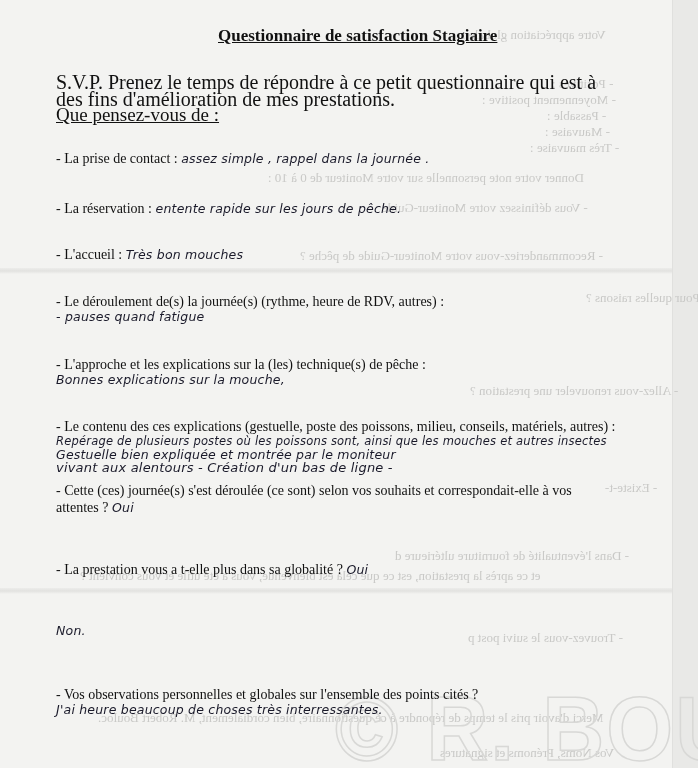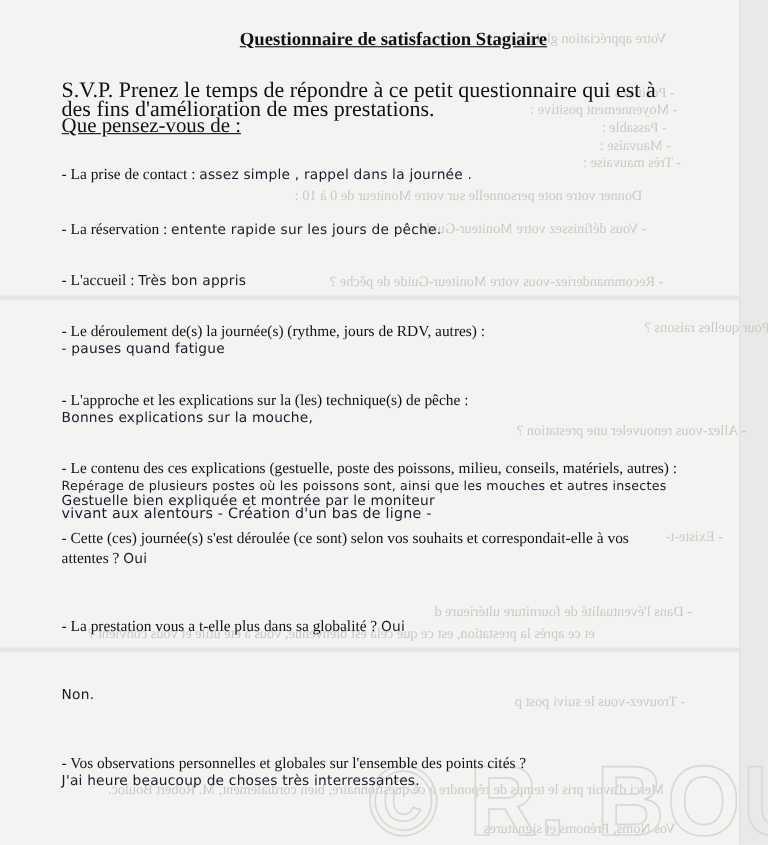--- a/index.html
+++ b/index.html
@@ -38,21 +38,21 @@
     font-size: 20px; line-height: 17px;
   }
   .subhead {
     position: absolute; left: 56px; top: 104px;
     font-size: 19px; text-decoration: underline;
   }
   .q {
     position: absolute; left: 56px; font-size: 14px; line-height: 17px; width: 580px;
   }
   .a {
-    font-family: "DejaVu Sans", sans-serif; 
+    font-family: "DejaVu Sans", sans-serif; font-style: italic;
     font-size: 12.5px; color: #1a1a2a; letter-spacing: 0.2px;
   }
   .a.block { display: block; line-height: 13px; }
 </style>
 </head>
 <body>
 
 <div class="strip"></div>
 <div class="fold" style="top:268px"></div>
 <div class="fold" style="top:588px"></div>
@@ -86,25 +86,25 @@
   <span class="a">assez simple , rappel dans la journée .</span>
 </div>
 
 <div class="q" style="top:200px">
   <span>- La réservation :</span>
   <span class="a">entente rapide sur les jours de pêche.</span>
 </div>
 
 <div class="q" style="top:246px">
   <span>- L'accueil :</span>
-  <span class="a">Très bon appris</span>
+  <span class="a">Très bon mouches</span>
 </div>
 
 <div class="q" style="top:293px">
-  <div>- Le déroulement de(s) la journée(s) (rythme, jours de RDV, autres) :</div>
+  <div>- Le déroulement de(s) la journée(s) (rythme, heure de RDV, autres) :</div>
   <span class="a block">- pauses quand fatigue</span>
 </div>
 
 <div class="q" style="top:356px">
   <div>- L'approche et les explications sur la (les) technique(s) de pêche :</div>
   <span class="a block">Bonnes explications sur la mouche,</span>
 </div>
 
 <div class="q" style="top:418px;width:620px">
   <div>- Le contenu des ces explications (gestuelle, poste des poissons, milieu, conseils, matériels, autres) :</div>

